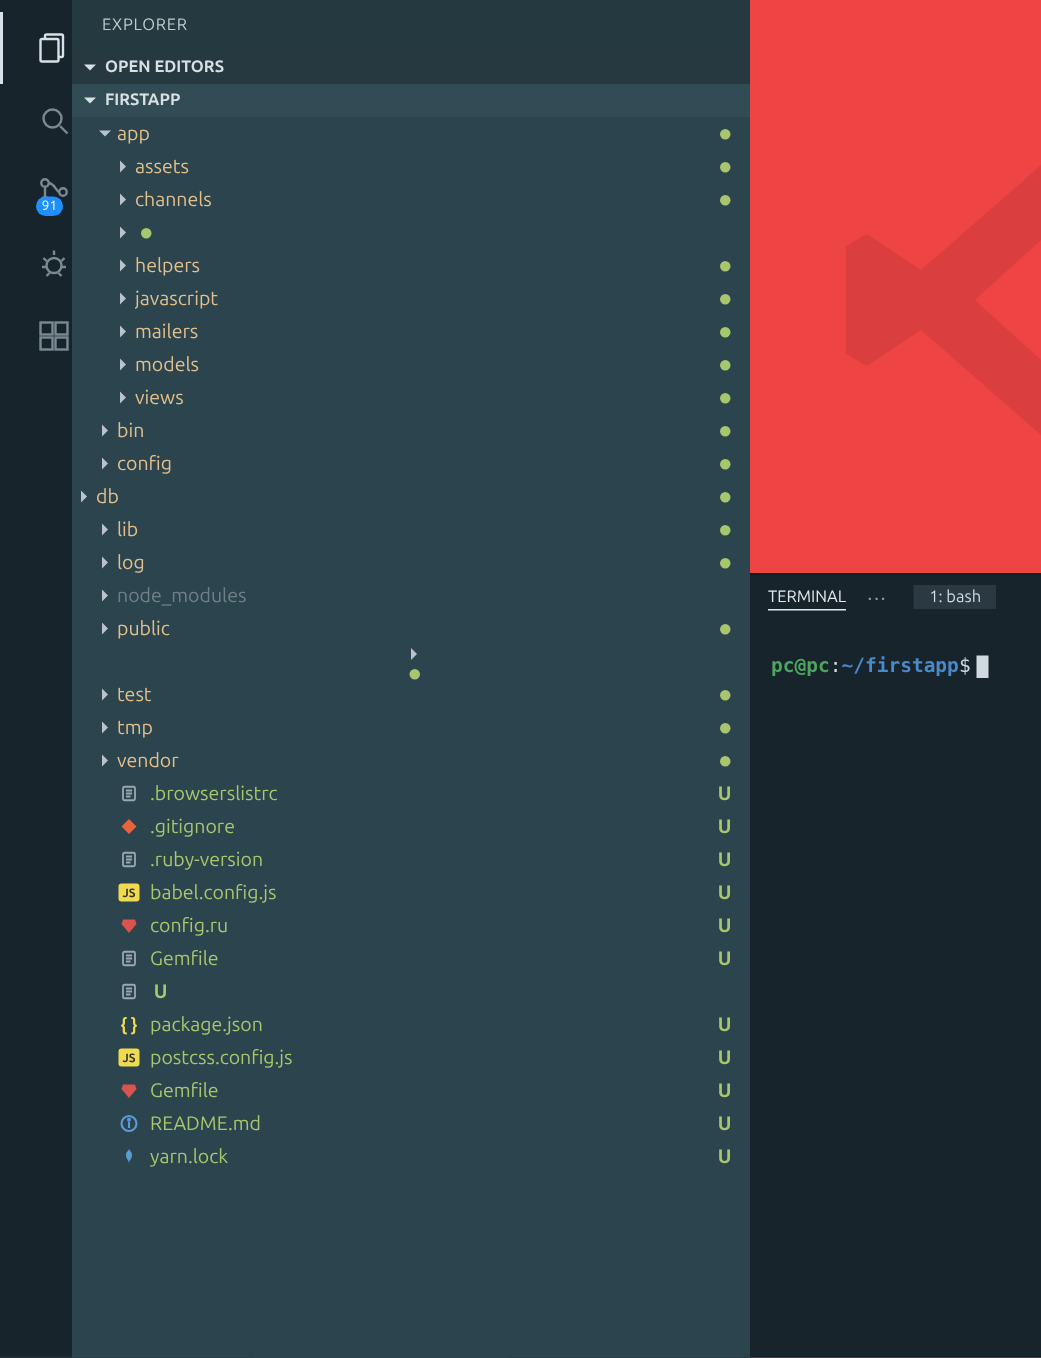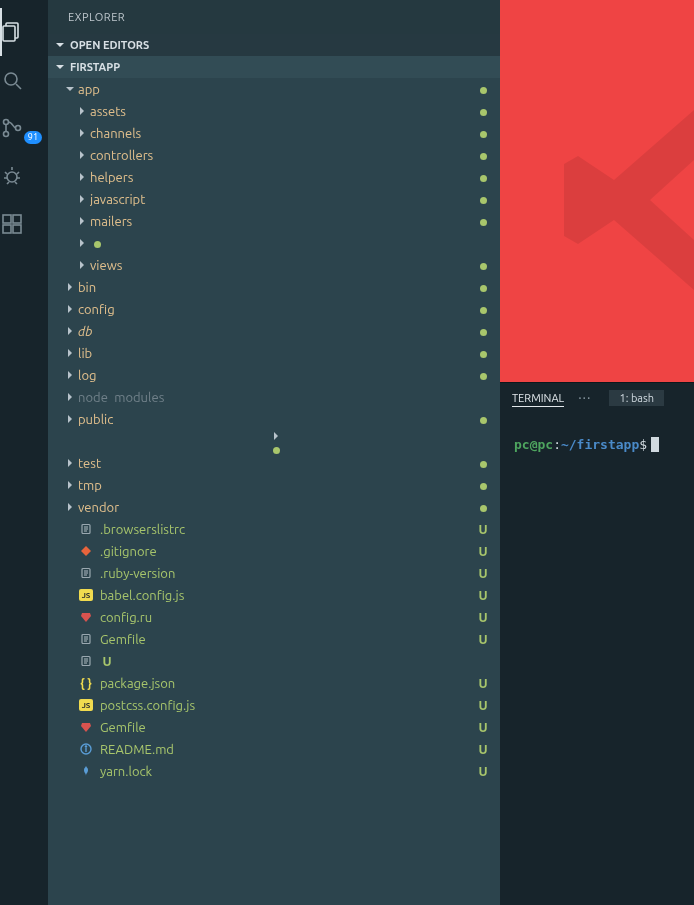--- a/index.html
+++ b/index.html
@@ -21,21 +21,21 @@
     display: flex;
     flex-direction: column;
     align-items: center;
     padding-top: 8px;
   }
   .activity-item {
     width: 48px;
     height: 48px;
     display: flex;
     align-items: center;
-    justify-content: flex-start;
+    justify-content: flex-end;
     position: relative;
     cursor: pointer;
     color: #7a8a93;
   }
   .activity-item.active {
     color: #d8e0e5;
   }
   .activity-item.active::before {
     content: "";
     position: absolute;
@@ -322,21 +322,20 @@
         </span>
         <span class="label">channels</span>
         <span class="status"><span class="dot"></span></span>
       </div>
       <div class="tree-row git-modified" style="padding-left: 26px;">
         <span class="chev">
           <svg viewBox="0 0 12 12" fill="currentColor">
             <path d="M4 2l4 4-4 4z"></path>
           </svg>
         </span>
-        <span class="label">controllers</span>
         <span class="status"><span class="dot"></span></span>
       </div>
       <div class="tree-row git-modified" style="padding-left: 26px;">
         <span class="chev">
           <svg viewBox="0 0 12 12" fill="currentColor">
             <path d="M4 2l4 4-4 4z"></path>
           </svg>
         </span>
         <span class="label">helpers</span>
         <span class="status"><span class="dot"></span></span>
@@ -358,20 +357,21 @@
         </span>
         <span class="label">mailers</span>
         <span class="status"><span class="dot"></span></span>
       </div>
       <div class="tree-row git-modified" style="padding-left: 26px;">
         <span class="chev">
           <svg viewBox="0 0 12 12" fill="currentColor">
             <path d="M4 2l4 4-4 4z"></path>
           </svg>
         </span>
+        <span class="label">models</span>
         <span class="status"><span class="dot"></span></span>
       </div>
       <div class="tree-row git-modified" style="padding-left: 26px;">
         <span class="chev">
           <svg viewBox="0 0 12 12" fill="currentColor">
             <path d="M4 2l4 4-4 4z"></path>
           </svg>
         </span>
         <span class="label">views</span>
         <span class="status"><span class="dot"></span></span>
@@ -387,21 +387,21 @@
       </div>
       <div class="tree-row git-modified" style="padding-left: 14px;">
         <span class="chev">
           <svg viewBox="0 0 12 12" fill="currentColor">
             <path d="M4 2l4 4-4 4z"></path>
           </svg>
         </span>
         <span class="label">config</span>
         <span class="status"><span class="dot"></span></span>
       </div>
-      <div class="tree-row git-modified" style="padding-left: 14px; font-style: italic;">
+      <div class="tree-row git-modified" style="">
         <span class="chev">
           <svg viewBox="0 0 12 12" fill="currentColor">
             <path d="M4 2l4 4-4 4z"></path>
           </svg>
         </span>
         <span class="label">db</span>
         <span class="status"><span class="dot"></span></span>
       </div>
       <div class="tree-row git-modified" style="padding-left: 14px;">
         <span class="chev">

